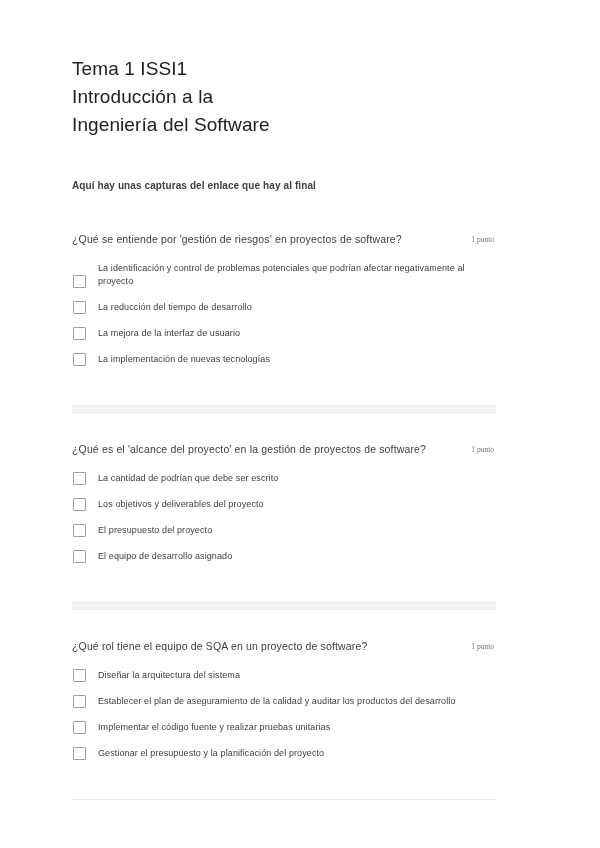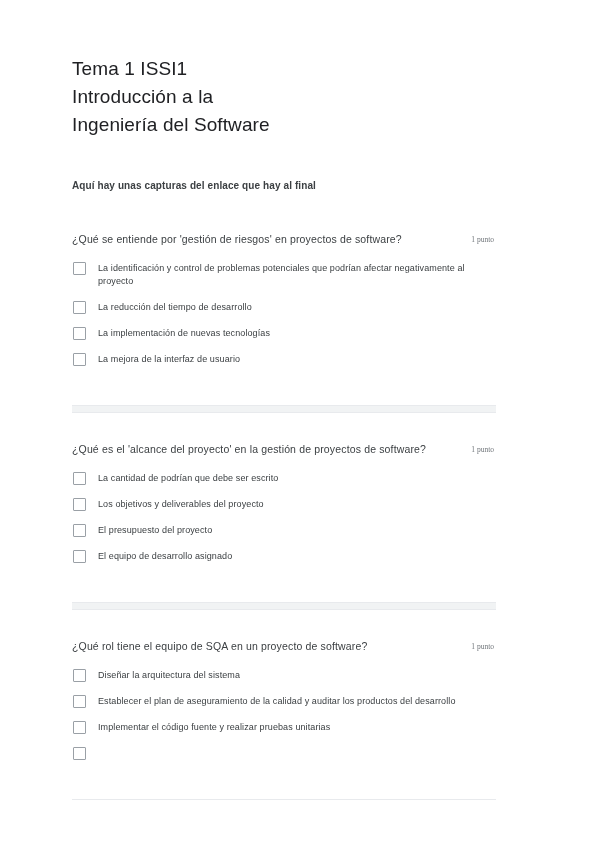--- a/index.html
+++ b/index.html
@@ -69,21 +69,21 @@
     white-space: nowrap;
     flex: 0 0 auto;
     padding-top: 1px;
     font-family: Liberation Serif, serif;
   }
   .options {
     margin-top: 15px;
   }
   .option {
     display: flex;
-    align-items: flex-start;
+    align-items: flex-end;
     margin-bottom: 13px;
     padding-left: 1px;
   }
   .checkbox {
     flex: 0 0 auto;
     width: 11px;
     height: 11px;
     border: 1px solid #9aa0a6;
     border-radius: 1px;
     background: #ffffff;
@@ -132,25 +132,25 @@
       <div class="option">
         <span class="checkbox"></span>
         <span class="opt-text">La identificación y control de problemas potenciales que podrían afectar negativamente al proyecto</span>
       </div>
       <div class="option">
         <span class="checkbox"></span>
         <span class="opt-text">La reducción del tiempo de desarrollo</span>
       </div>
       <div class="option">
         <span class="checkbox"></span>
+        <span class="opt-text">La mejora de la interfaz de usuario</span>
+      </div>
+      <div class="option">
+        <span class="checkbox"></span>
         <span class="opt-text">La implementación de nuevas tecnologías</span>
-      </div>
-      <div class="option">
-        <span class="checkbox"></span>
-        <span class="opt-text">La mejora de la interfaz de usuario</span>
       </div>
     </div>
   </div>
 
   <div class="divider"></div>
 
   <div class="question-block">
     <div class="q-head">
       <div class="q-text">¿Qué es el 'alcance del proyecto' en la gestión de proyectos de software?</div>
       <div class="q-points">1 punto</div>
@@ -190,19 +190,20 @@
       <div class="option">
         <span class="checkbox"></span>
         <span class="opt-text">Establecer el plan de aseguramiento de la calidad y auditar los productos del desarrollo</span>
       </div>
       <div class="option">
         <span class="checkbox"></span>
         <span class="opt-text">Implementar el código fuente y realizar pruebas unitarias</span>
       </div>
       <div class="option">
         <span class="checkbox"></span>
+        <span class="opt-text">Gestionar el presupuesto y la planificación del proyecto</span>
       </div>
     </div>
   </div>
 
   <div class="divider thin"></div>
 
 </div>
 
 </body></html>

